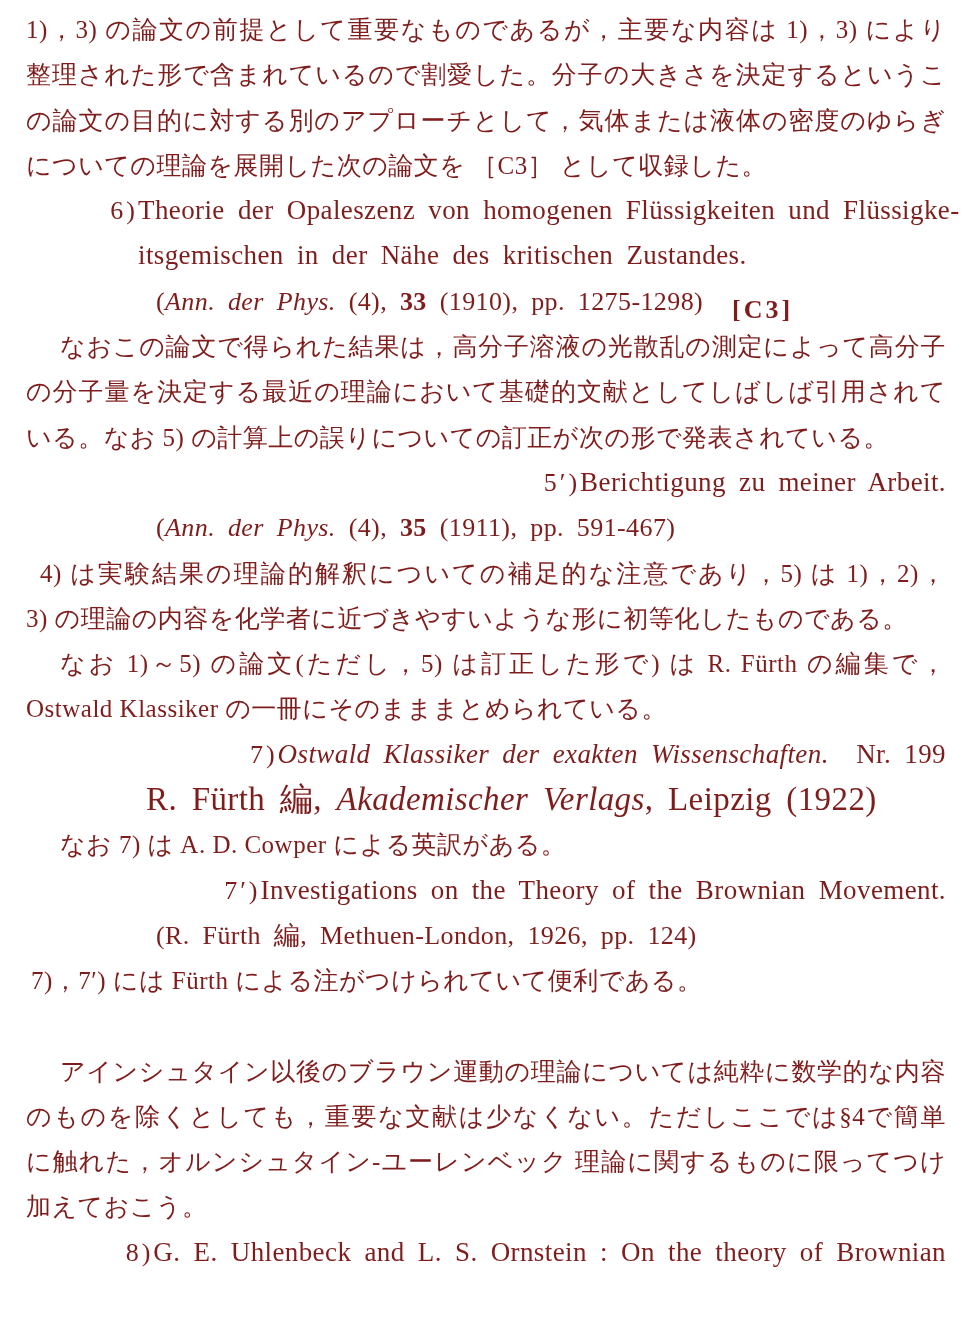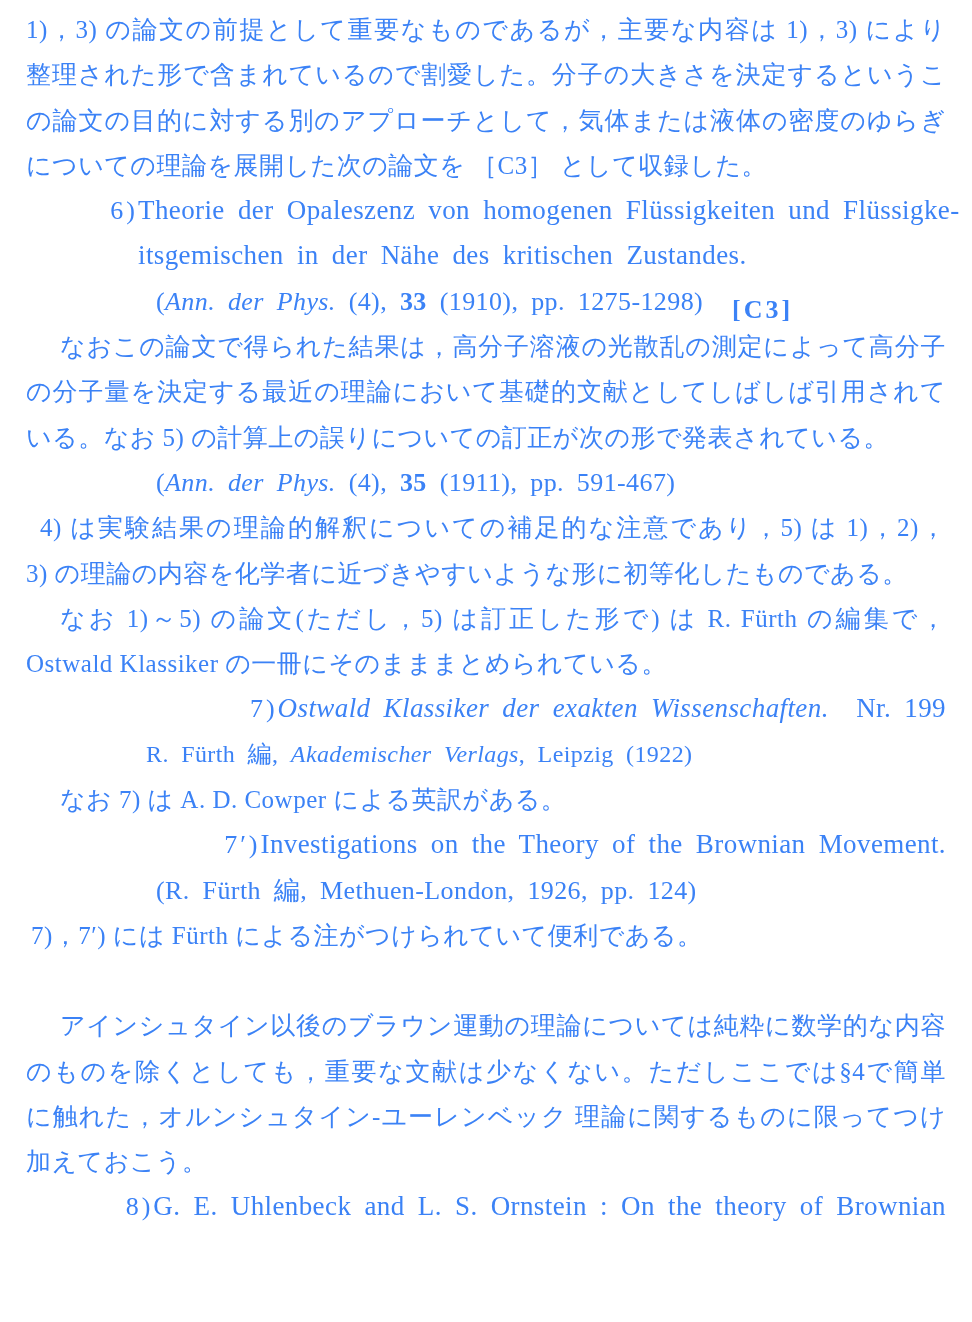--- a/index.html
+++ b/index.html
@@ -50,47 +50,48 @@
   .ref .label {
     display: inline-block;
     width: 60px;
     letter-spacing: 3px;
     font-size: 26px;
   }
   .ref8 { padding-left: 30px; }
   .ref8 .label { width: 46px; }
   .cont { padding-left: 112px; }
   .src  { padding-left: 130px; font-size: 26px; }
-  .src2 { padding-left: 120px; font-size: 24px; }
+  .src2 { padding-left: 120px; font-size: 33px; }
   .seg-i { font-style: italic; margin-top: 19px; }
   .seg-b { font-weight: bold; }
   .tag {
     position: absolute;
     left: 706px;
     top: 8px;
     font-size: 26px;
     letter-spacing: 3px;
     font-weight: bold;
     word-spacing: 0;
   }
 </style>
 </head>
 <body>
 
-<div class="page" id="page" style="background: rgb(255, 255, 255); color: #3b82f6;">
+<div class="page" id="page" style="background: rgb(255, 255, 255); color: #7f1d1d;">
     <div class="line jp fill"><span class="seg">1)，3) の論文の前提として重要なものであるが，主要な内容は 1)，3) により</span></div>
     <div class="line jp fill"><span class="seg">整理された形で含まれているので割愛した。分子の大きさを決定するというこ</span></div>
     <div class="line jp fill"><span class="seg">の論文の目的に対する別のアプローチとして，気体または液体の密度のゆらぎ</span></div>
     <div class="line jp"><span class="seg">についての理論を展開した次の論文を ［C3］ として収録した。</span></div>
     <div class="line ref"><span class="label">6)</span><span class="seg">Theorie der Opaleszenz von homogenen Flüssigkeiten und Flüssigke-</span></div>
     <div class="line lat cont"><span class="seg">itsgemischen in der Nähe des kritischen Zustandes.</span></div>
     <div class="line lat src"><span class="seg">(</span><span class="seg-i">Ann. der Phys.</span><span class="seg"> (4), </span><span class="seg-b">33</span><span class="seg"> (1910), pp. 1275-1298)</span><span class="tag">[C3]</span></div>
     <div class="line jp fill ind"><span class="seg">なおこの論文で得られた結果は，高分子溶液の光散乱の測定によって高分子</span></div>
     <div class="line jp fill"><span class="seg">の分子量を決定する最近の理論において基礎的文献としてしばしば引用されて</span></div>
     <div class="line jp"><span class="seg">いる。なお 5) の計算上の誤りについての訂正が次の形で発表されている。</span></div>
+    <div class="line ref"><span class="label">5′)</span><span class="seg">Berichtigung zu meiner Arbeit.</span></div>
     <div class="line lat src"><span class="seg">(</span><span class="seg-i">Ann. der Phys.</span><span class="seg"> (4), </span><span class="seg-b">35</span><span class="seg"> (1911), pp. 591-467)</span></div>
     <div class="line jp fill ind-half"><span class="seg">4) は実験結果の理論的解釈についての補足的な注意であり，5) は 1)，2)，</span></div>
     <div class="line jp"><span class="seg">3) の理論の内容を化学者に近づきやすいような形に初等化したものである。</span></div>
     <div class="line jp fill ind"><span class="seg">なお 1)～5) の論文(ただし，5) は訂正した形で) は R. Fürth の編集で，</span></div>
     <div class="line jp"><span class="seg">Ostwald Klassiker の一冊にそのまままとめられている。</span></div>
     <div class="line ref"><span class="label">7)</span><span class="seg-i">Ostwald Klassiker der exakten Wissenschaften.</span><span class="seg">　Nr. 199</span></div>
     <div class="line lat src2"><span class="seg">R. Fürth 編, </span><span class="seg-i">Akademischer Verlags</span><span class="seg">, Leipzig (1922)</span></div>
     <div class="line jp ind"><span class="seg">なお 7) は A. D. Cowper による英訳がある。</span></div>
     <div class="line ref"><span class="label">7′)</span><span class="seg">Investigations on the Theory of the Brownian Movement.</span></div>
     <div class="line lat src"><span class="seg">(R. Fürth 編, Methuen-London, 1926, pp. 124)</span></div>

